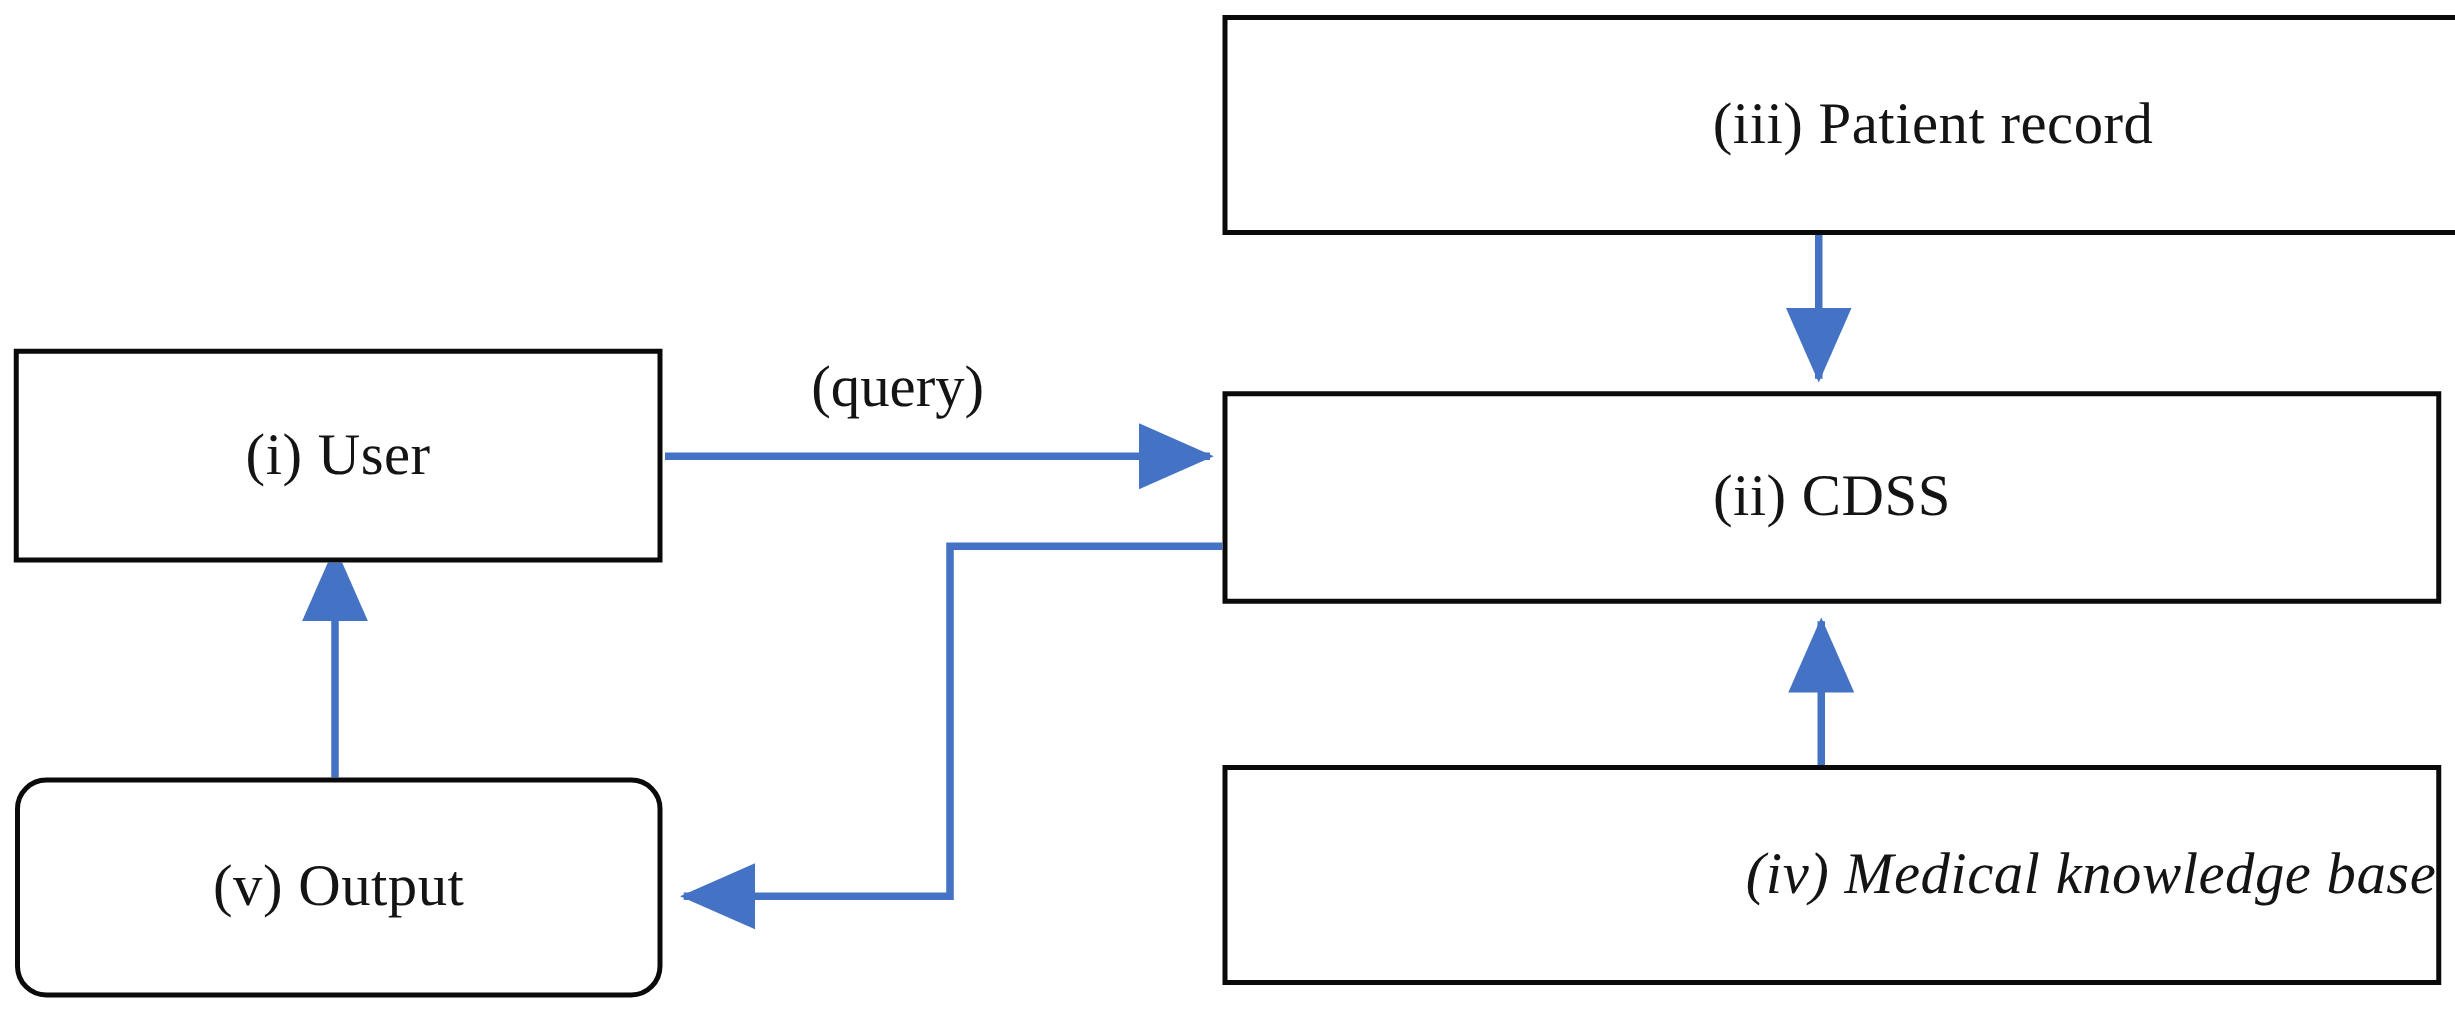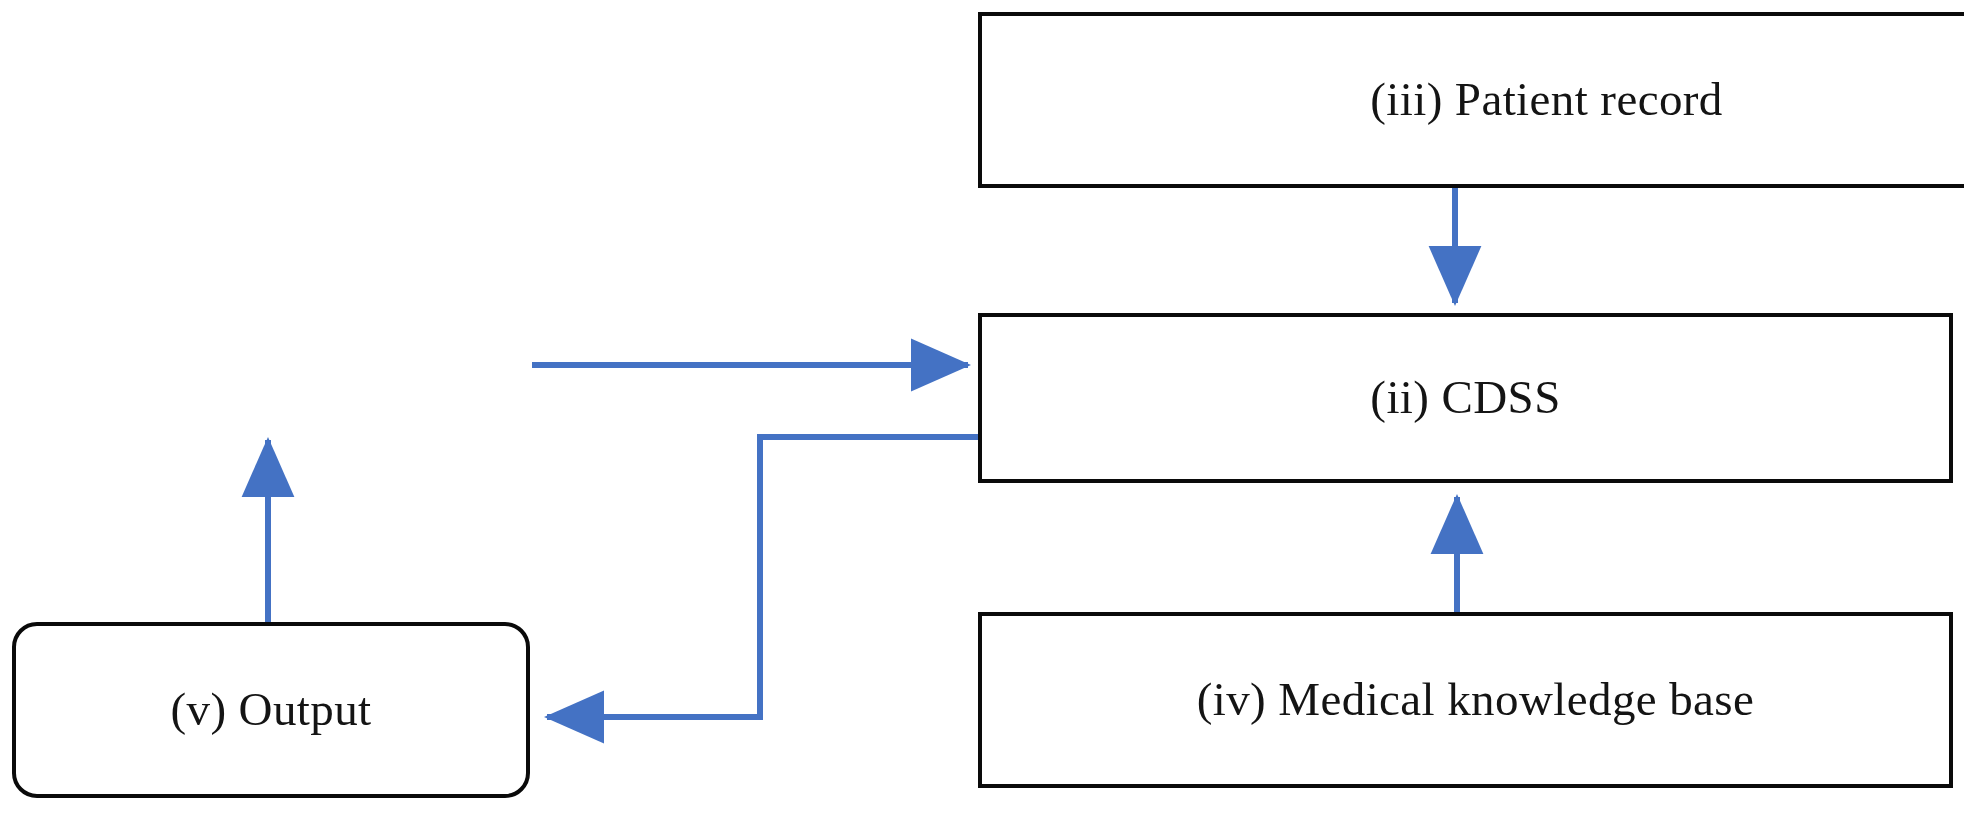--- a/index.html
+++ b/index.html
@@ -28,22 +28,23 @@
   .node-label {
     width: 100%;
     text-align: center;
     color: #141414;
     font-size: 47px;
     line-height: 1.1;
     letter-spacing: 0.4px;
     white-space: nowrap;
   }
   .node.align-left .node-label {
-    text-align: center;
+    text-align: right;
     padding-left: 20px;
+    font-style: italic;
   }
   .edge-label {
     position: absolute;
     color: #141414;
     font-size: 47px;
     line-height: 1.1;
     white-space: nowrap;
     z-index: 4;
   }
   .svg-layer {
@@ -81,31 +82,35 @@
 
     <line x1="1455" y1="188" x2="1455" y2="303" stroke="#4472C4" stroke-width="6" marker-end="url(#arrow-down)"></line>
 
     <line x1="1457" y1="612" x2="1457" y2="497" stroke="#4472C4" stroke-width="6" marker-end="url(#arrow-up)"></line>
 
     <path d="M 978,437 L 760,437 L 760,717 L 547,717" fill="none" stroke="#4472C4" stroke-width="6" stroke-linejoin="miter" marker-end="url(#arrow-left)"></path>
 
     <line x1="268" y1="622" x2="268" y2="440" stroke="#4472C4" stroke-width="6" marker-end="url(#arrow-up)"></line>
   </svg>
 
+  <div class="node" style="left:11px; top:279px; width:519px; height:171px;">
+    <span class="node-label">(i) User</span>
+  </div>
 
   <div class="node" style="left:978px; top:313px; width:975px; height:170px;justify-content:center;">
     <span class="node-label">(ii) CDSS</span>
   </div>
 
   <div class="node" style="left:978px; top:12px; width:1137px; height:176px;">
     <span class="node-label">(iii) Patient record</span>
   </div>
 
   <div class="node align-left" style="left:978px; top:612px; width:975px; height:176px;">
     <span class="node-label">(iv) Medical knowledge base</span>
   </div>
 
   <div class="node" style="left:12px; top:622px; width:518px; height:176px;border-radius:25px;">
     <span class="node-label">(v) Output</span>
   </div>
 
+  <span class="edge-label" style="left:649px; top:285px;">(query)</span>
 
 </div>
 
 </body></html>

